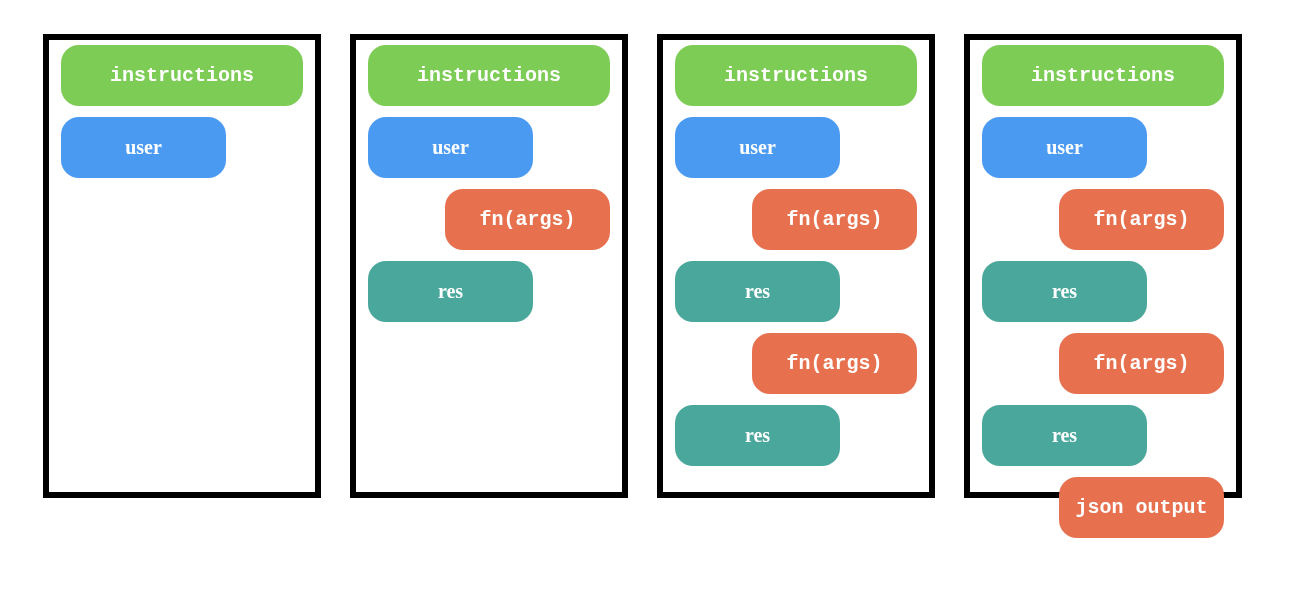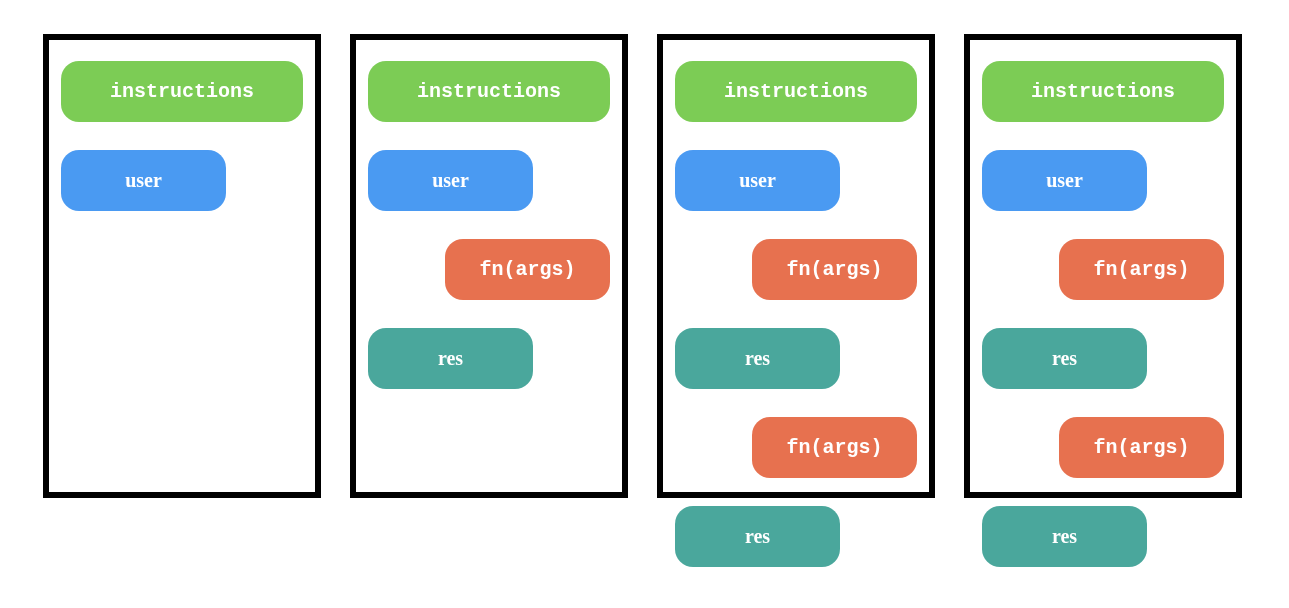--- a/index.html
+++ b/index.html
@@ -20,24 +20,24 @@
     top: 34px;
     display: flex;
     gap: 29px;
   }
   .panel {
     box-sizing: border-box;
     width: 278px;
     height: 464px;
     border: 6px solid var(--panel-border, #000);
     background: var(--panel-background, #fff);
-    padding: 21px 12px;
+    padding: 5px 12px;
     display: flex;
     flex-direction: column;
-    gap: 28px;
+    gap: 11px;
   }
   .bubble {
     box-sizing: border-box;
     height: 61px;
     min-height: 61px;
     border-radius: 18px;
     display: flex;
     align-items: center;
     justify-content: center;
     color: var(--bubble-text, #fff);
@@ -75,15 +75,16 @@
     <div class="bubble left" style="background: rgb(74, 167, 156);">res</div>
   </div>
 
   <div class="panel">
     <div class="bubble full" style="background: rgb(124, 204, 85);">instructions</div>
     <div class="bubble left" style="background: rgb(74, 154, 242);">user</div>
     <div class="bubble right" style="background: rgb(231, 113, 79);">fn(args)</div>
     <div class="bubble left" style="background: rgb(74, 167, 156);">res</div>
     <div class="bubble right" style="background: rgb(231, 113, 79);">fn(args)</div>
     <div class="bubble left" style="background: rgb(74, 167, 156);">res</div>
+    <div class="bubble right" style="background: rgb(231, 113, 79);">json output</div>
   </div>
 
 </div>
 
 </body></html>

